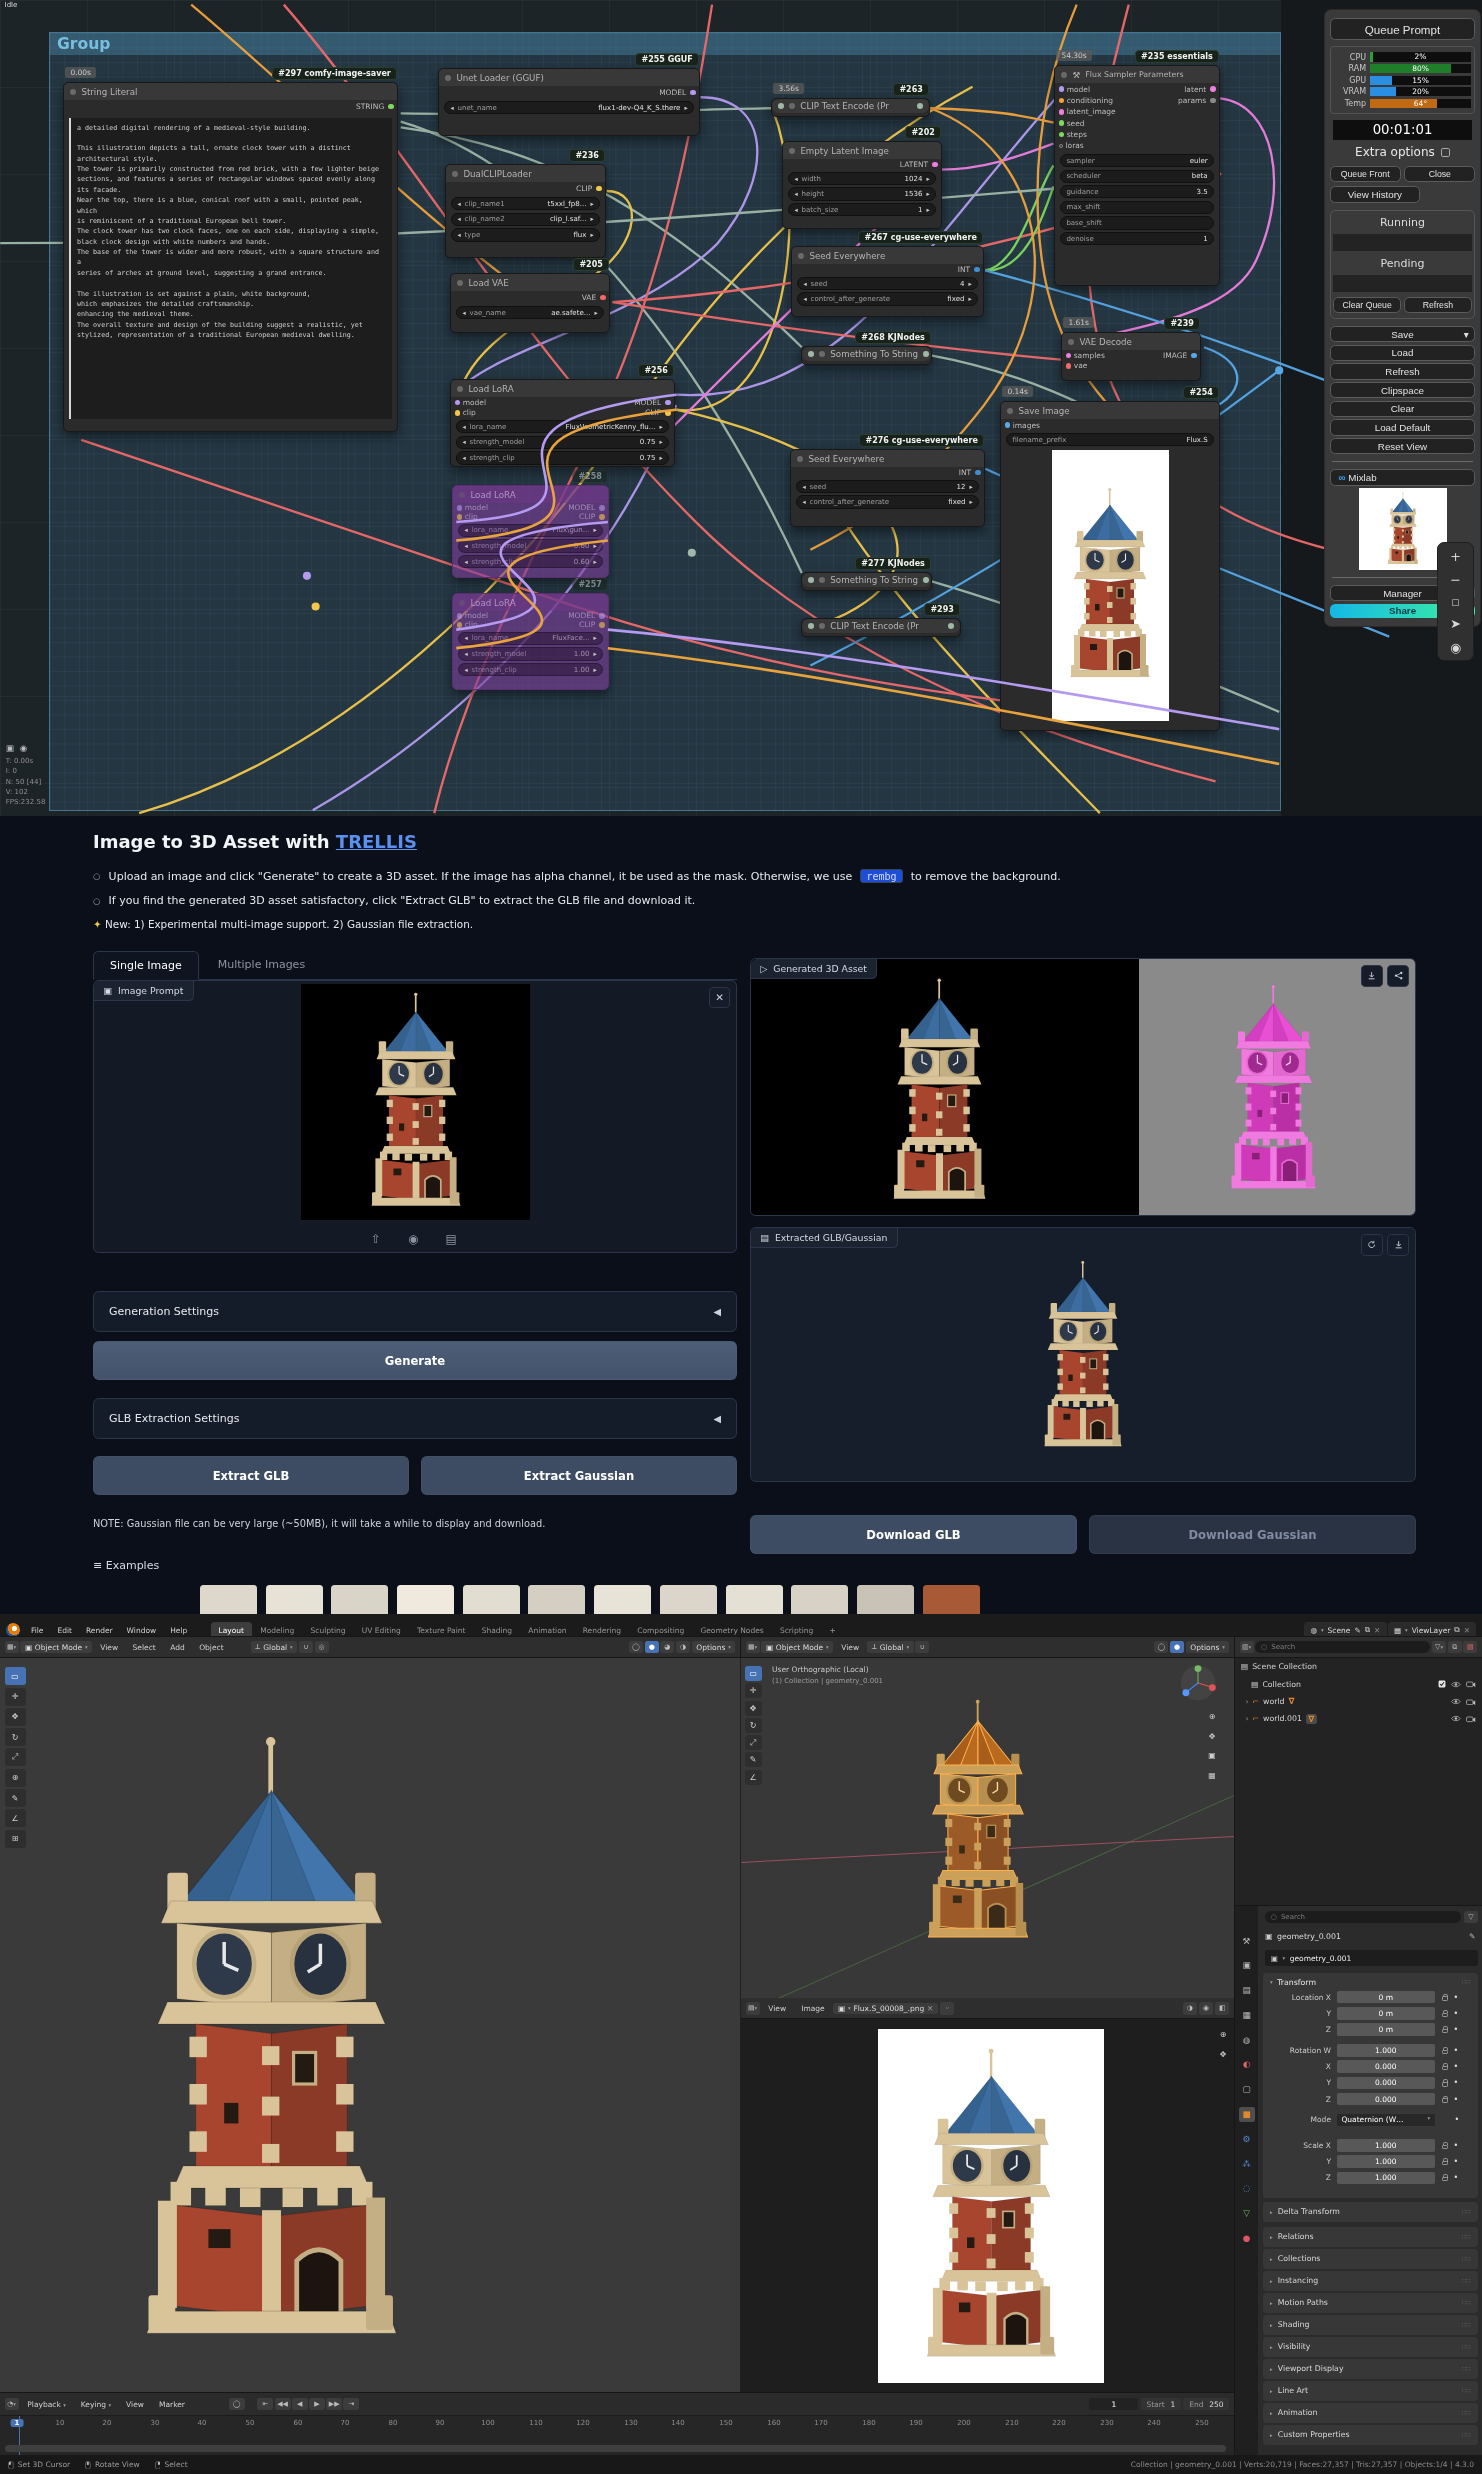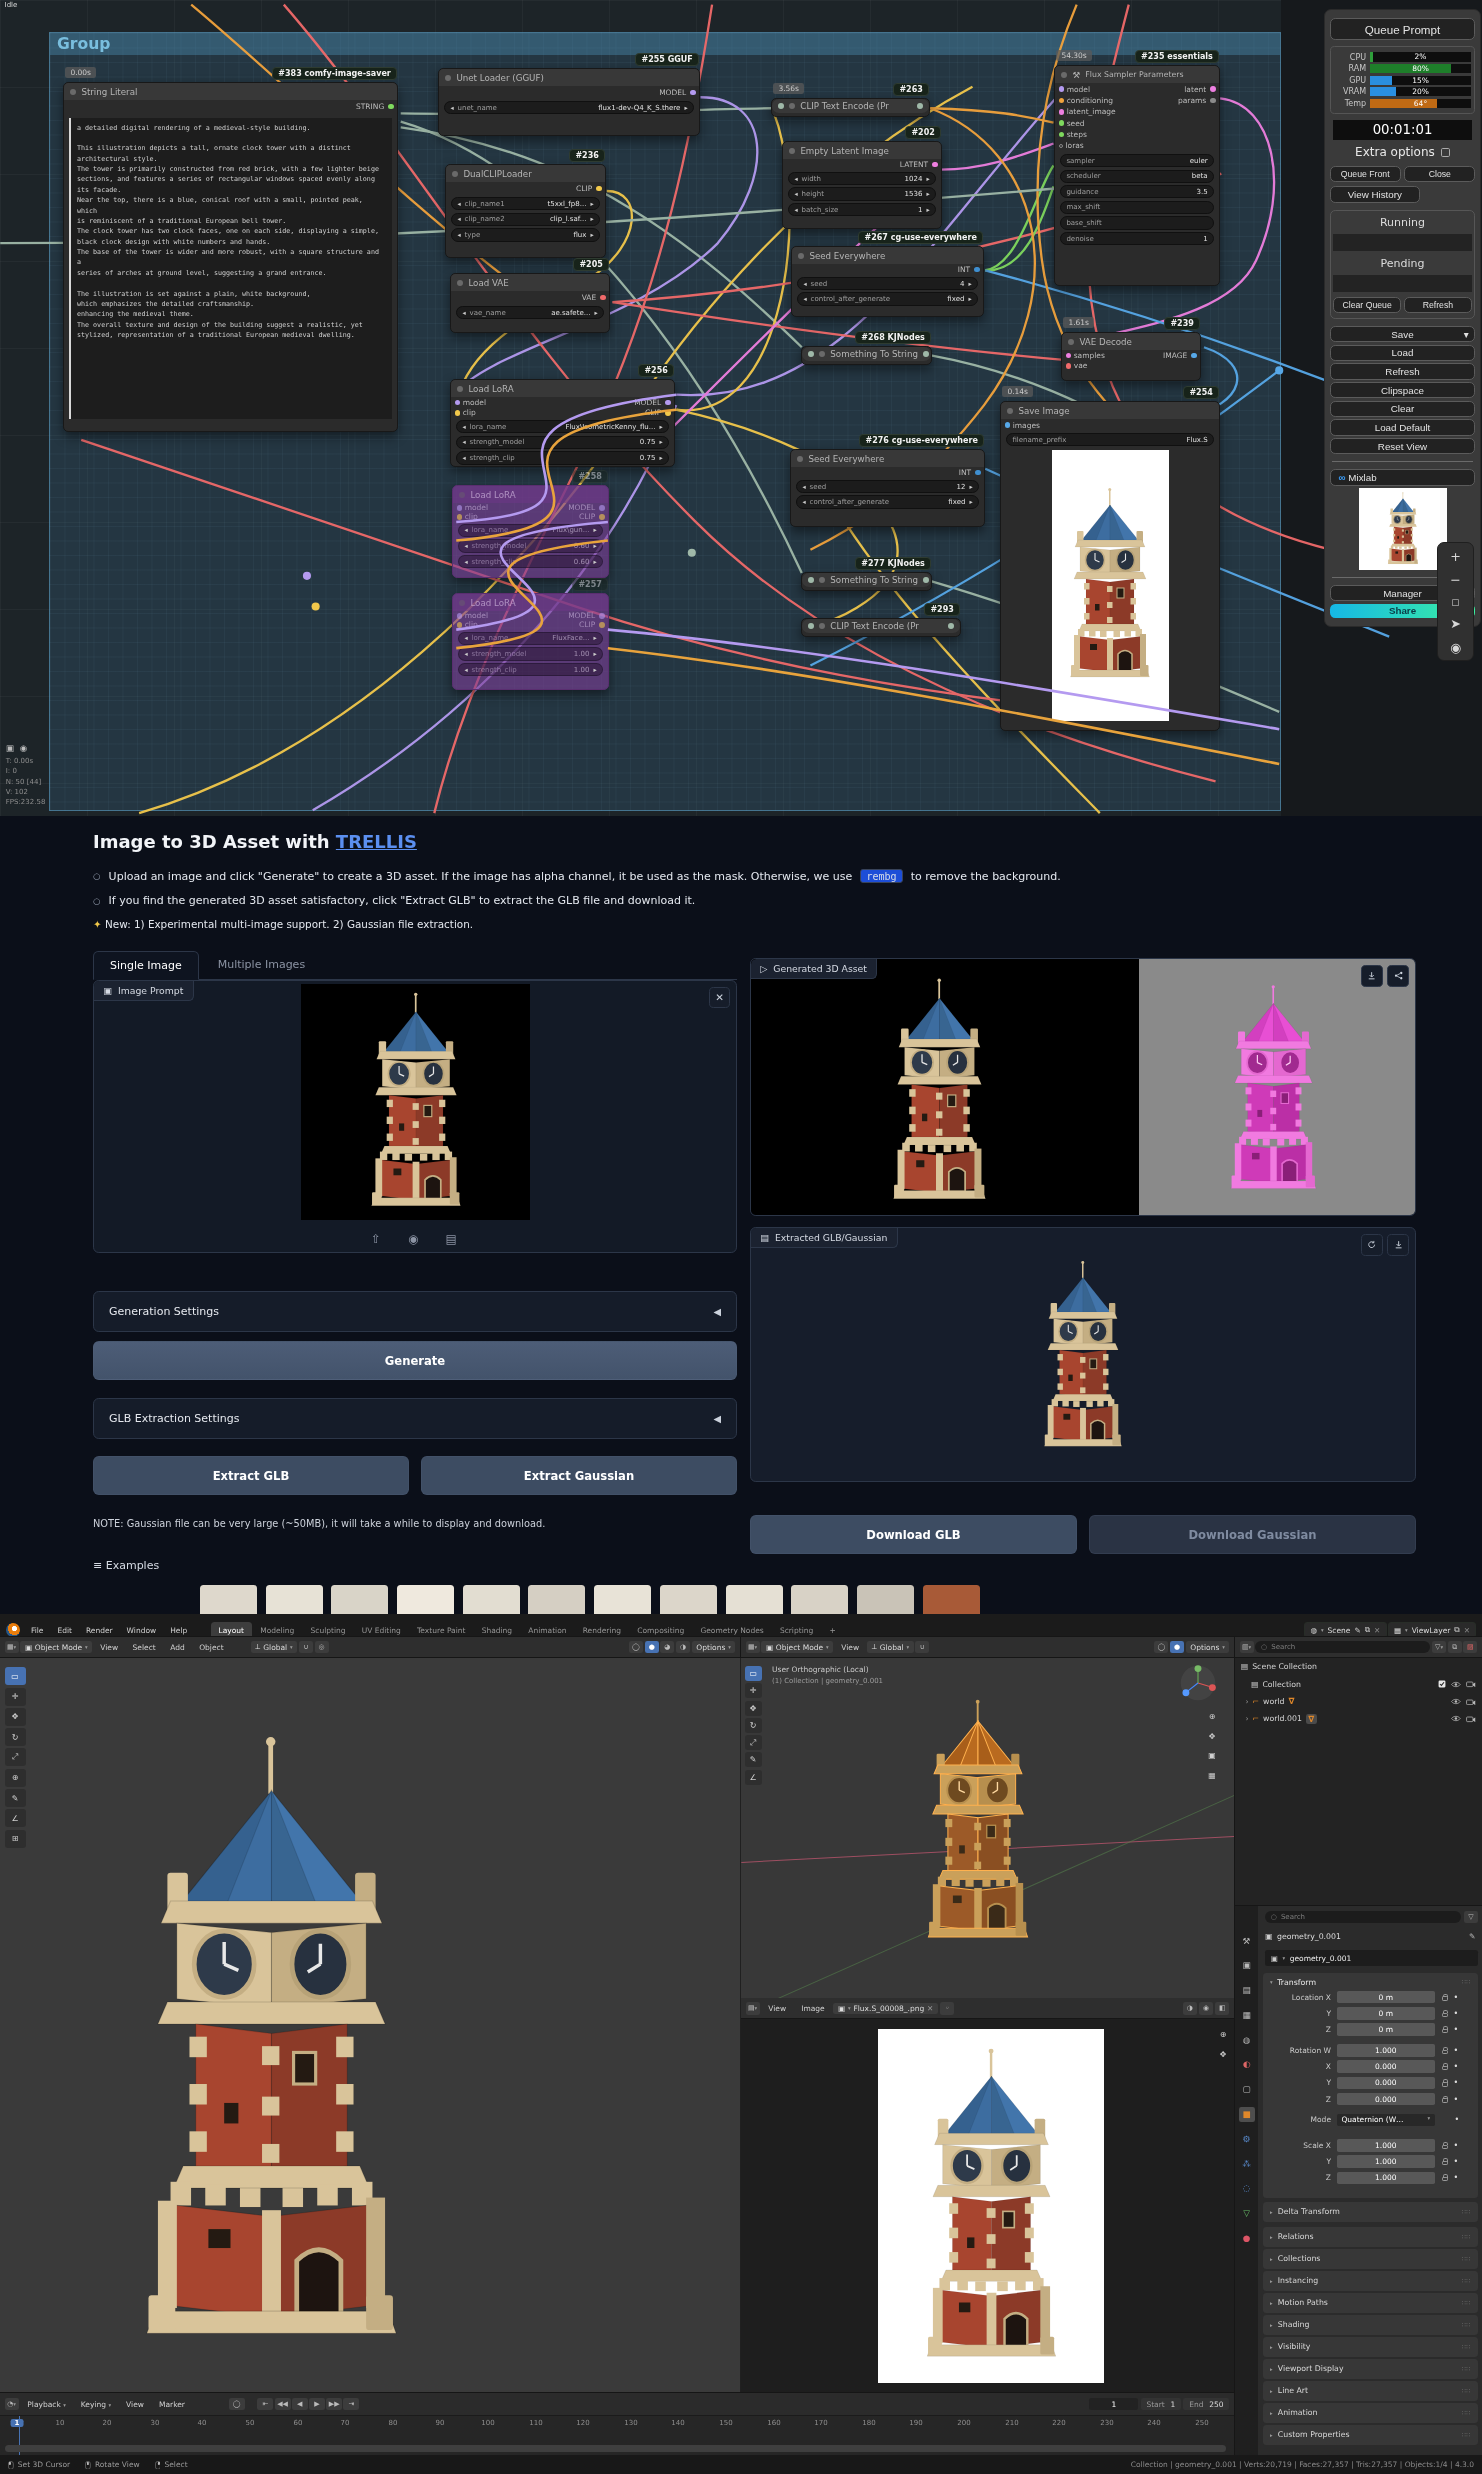--- a/index.html
+++ b/index.html
@@ -256,21 +256,21 @@
     <g>
       <circle cx="530" cy="995" r="7" fill="#b49af0"></circle>
         <circle cx="545" cy="1048" r="7" fill="#f2c84b"></circle>
       <circle cx="2210" cy="640" r="7" fill="#57a8e8"></circle>
         <circle cx="1195" cy="955" r="7" fill="#9fb8a8"></circle>
     </g>
   </svg>
 
   <div class="node" style="left:63px;top:82px;width:335px;height:350px">
     <div class="ntime">0.00s</div>
-    <div class="nbadge">#383 comfy-image-saver</div>
+    <div class="nbadge">#297 comfy-image-saver</div>
     <div class="nhead">
         <span class="ndot"></span>
         <span>String Literal</span>
       </div>
     <div class="iorow">
         <span class="ol">
           <span>STRING</span>
           <span class="pd d-green"></span>
         </span>
       </div>

